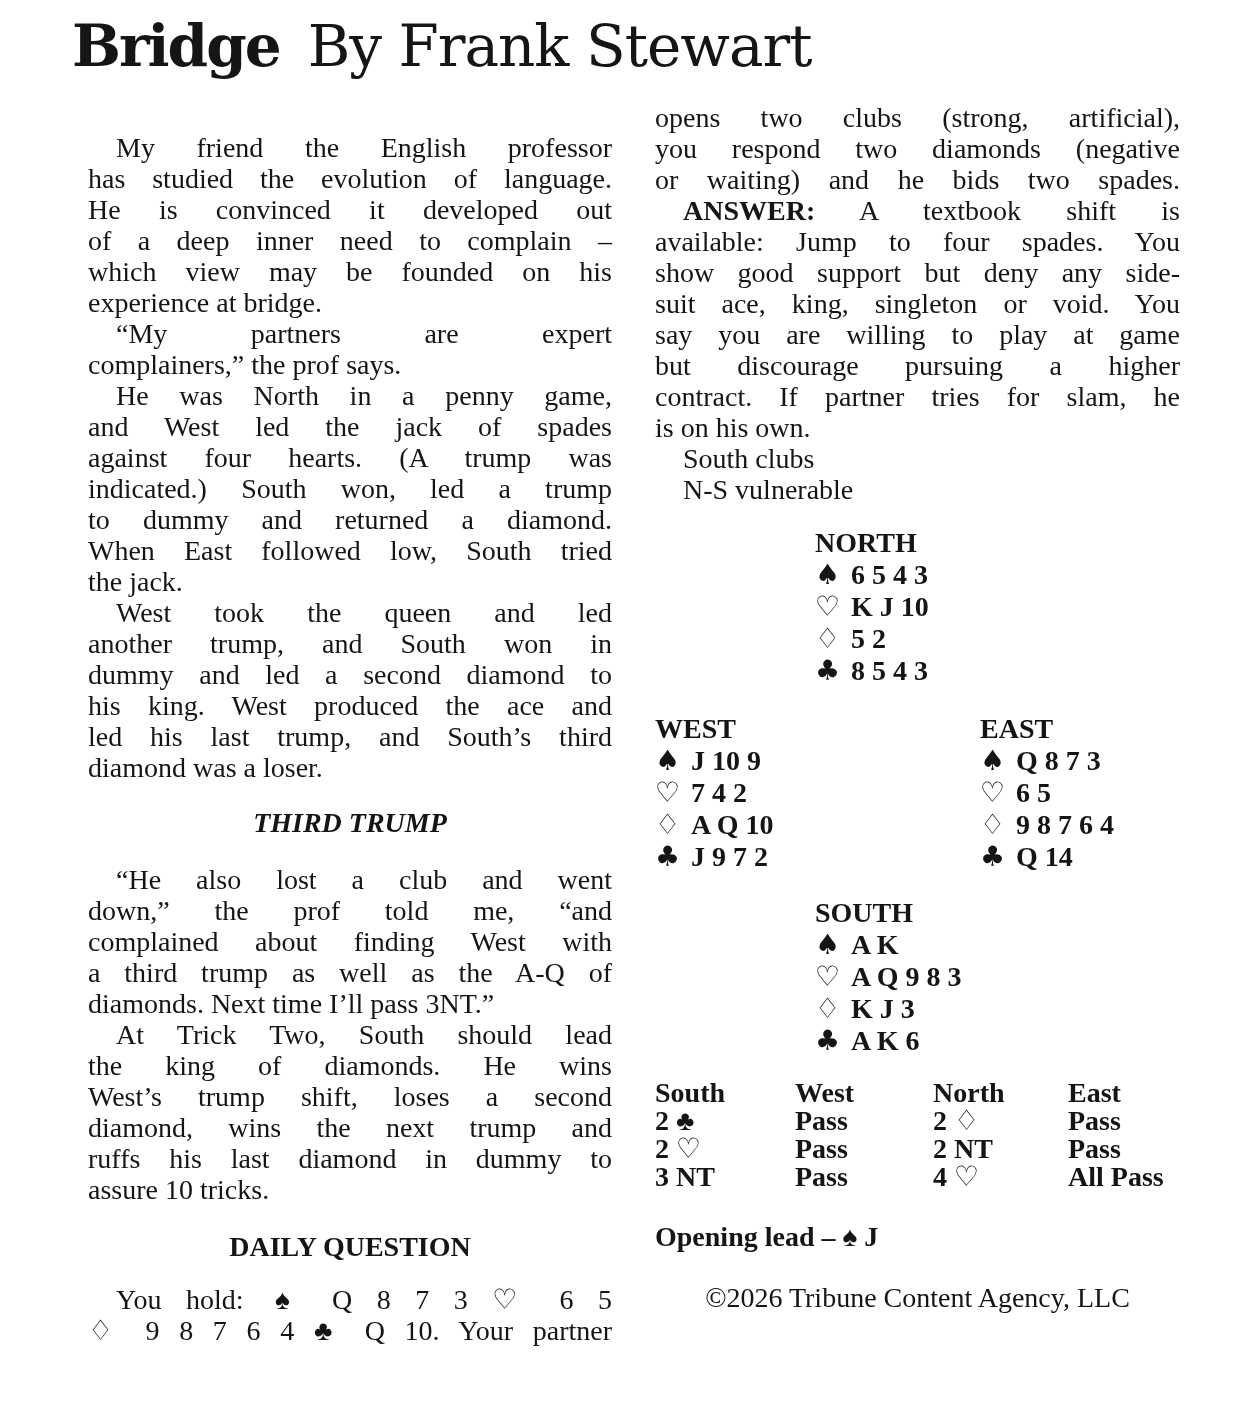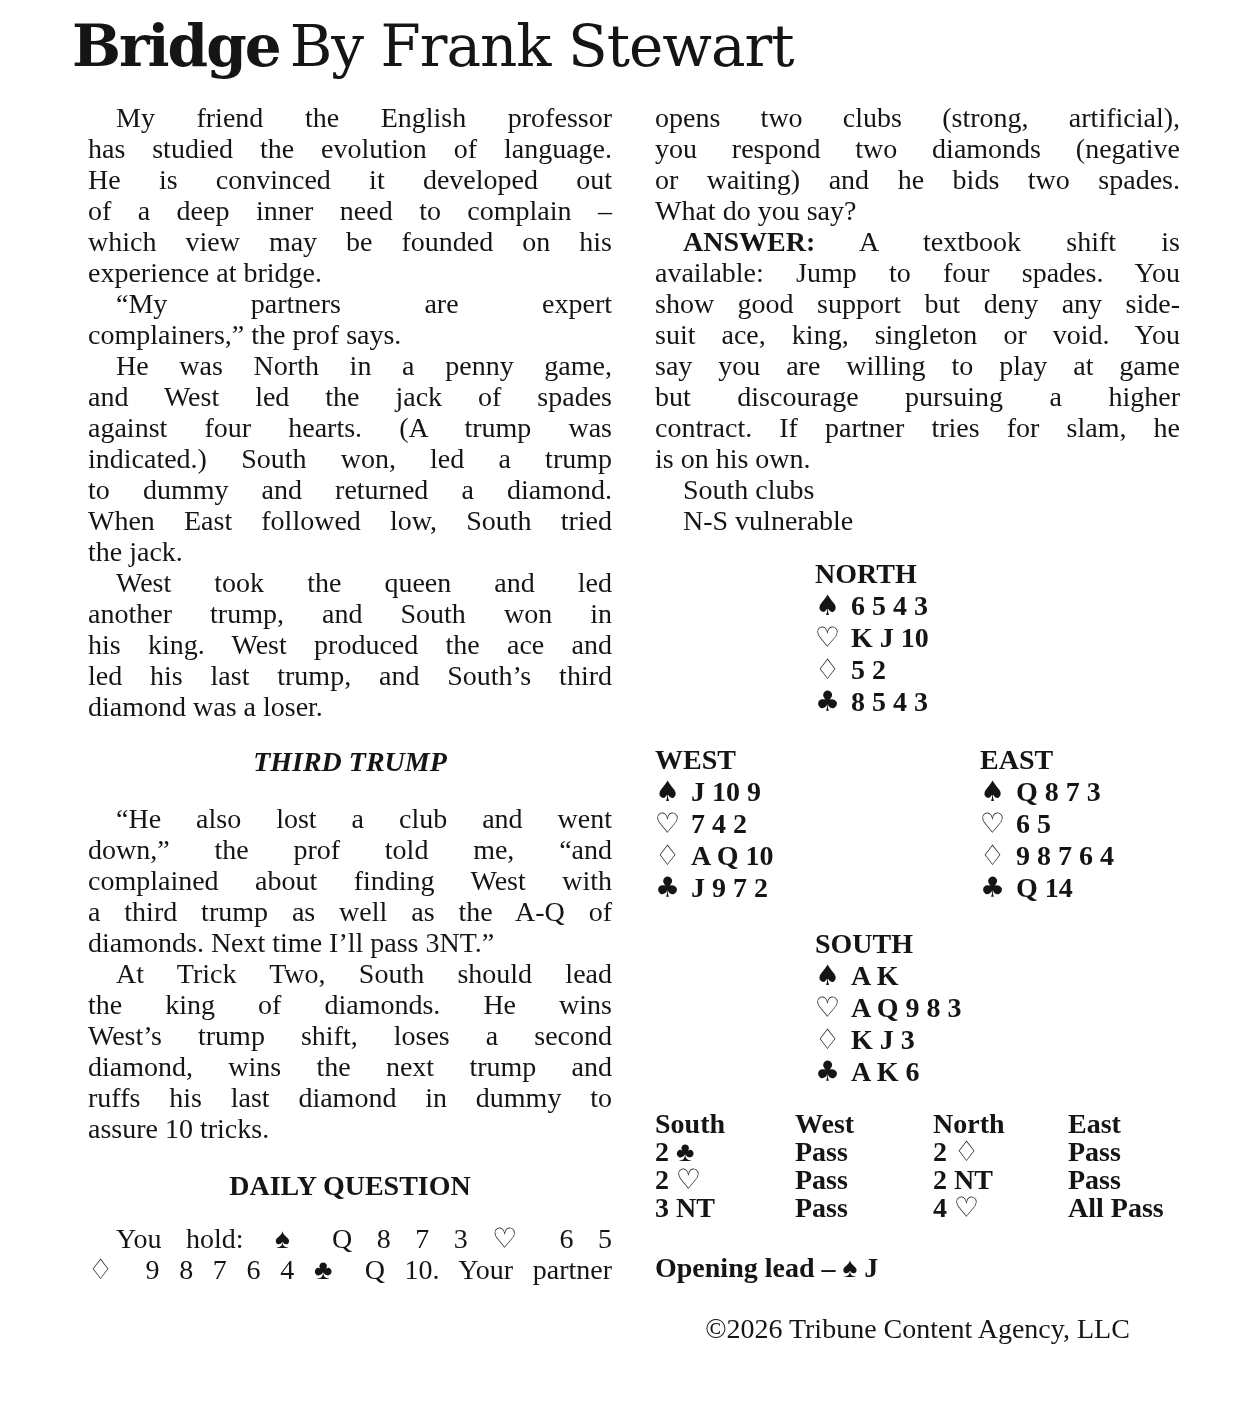--- a/index.html
+++ b/index.html
@@ -10,23 +10,23 @@
     -webkit-font-smoothing:antialiased;
   }
   .page{padding:14px 75px 0 88px;}
   h1{
     margin:0 0 24px -16px;
     font-size:58px;line-height:64px;
     font-family:"DejaVu Serif","Liberation Serif",serif;
     font-weight:normal;white-space:nowrap;
   }
   .t-bold{font-weight:bold;letter-spacing:-2px;}
-  .t-by{margin-left:10px;letter-spacing:-1px;}
+  .t-by{margin-left:28px;letter-spacing:-1px;}
   .cols{display:flex;gap:43px;align-items:flex-start;}
-  .col-left{width:524px;}
+  .col-left{width:524px;margin-top:30px;}
   .col-right{width:525px;}
   .para{margin:0;font-size:28px;line-height:31px;}
   .ln{text-align:justify;text-align-last:justify;}
   .lnl{text-align:left;}
   .ind{text-indent:28px;}
   h2{
     font-size:28px;line-height:31px;font-weight:bold;
     text-align:center;margin:0;
   }
   .h-third{margin:24px 0 26px;font-style:italic;}
@@ -78,20 +78,21 @@
         <div class="ln">and West led the jack of spades</div>
         <div class="ln">against four hearts. (A trump was</div>
         <div class="ln">indicated.) South won, led a trump</div>
         <div class="ln">to dummy and returned a diamond.</div>
         <div class="ln">When East followed low, South tried</div>
         <div class="lnl">the jack.</div>
       </div>
       <div class="para">
         <div class="ln ind">West took the queen and led</div>
         <div class="ln">another trump, and South won in</div>
+        <div class="ln">dummy and led a second diamond to</div>
         <div class="ln">his king. West produced the ace and</div>
         <div class="ln">led his last trump, and South’s third</div>
         <div class="lnl">diamond was a loser.</div>
       </div>
 
       <h2 class="h-third">THIRD TRUMP</h2>
 
       <div class="para">
         <div class="ln ind">“He also lost a club and went</div>
         <div class="ln">down,” the prof told me, “and</div>
@@ -114,21 +115,20 @@
         <div class="ln ind">You hold: ♠ Q 8 7 3 ♡ 6 5</div>
         <div class="ln">♢ 9 8 7 6 4 ♣ Q 10. Your partner</div>
       </div>
     </div>
 
     <div class="col-right">
       <div class="para">
         <div class="ln">opens two clubs (strong, artificial),</div>
         <div class="ln">you respond two diamonds (negative</div>
         <div class="ln">or waiting) and he bids two spades.</div>
-        <div class="lnl">What do you say?</div>
       </div>
       <div class="para">
         <div class="ln ind"><b>ANSWER:</b> <span>A textbook shift is</span></div>
         <div class="ln">available: Jump to four spades. You</div>
         <div class="ln">show good support but deny any side-</div>
         <div class="ln">suit ace, king, singleton or void. You</div>
         <div class="ln">say you are willing to play at game</div>
         <div class="ln">but discourage pursuing a higher</div>
         <div class="ln">contract. If partner tries for slam, he</div>
         <div class="lnl">is on his own.</div>

